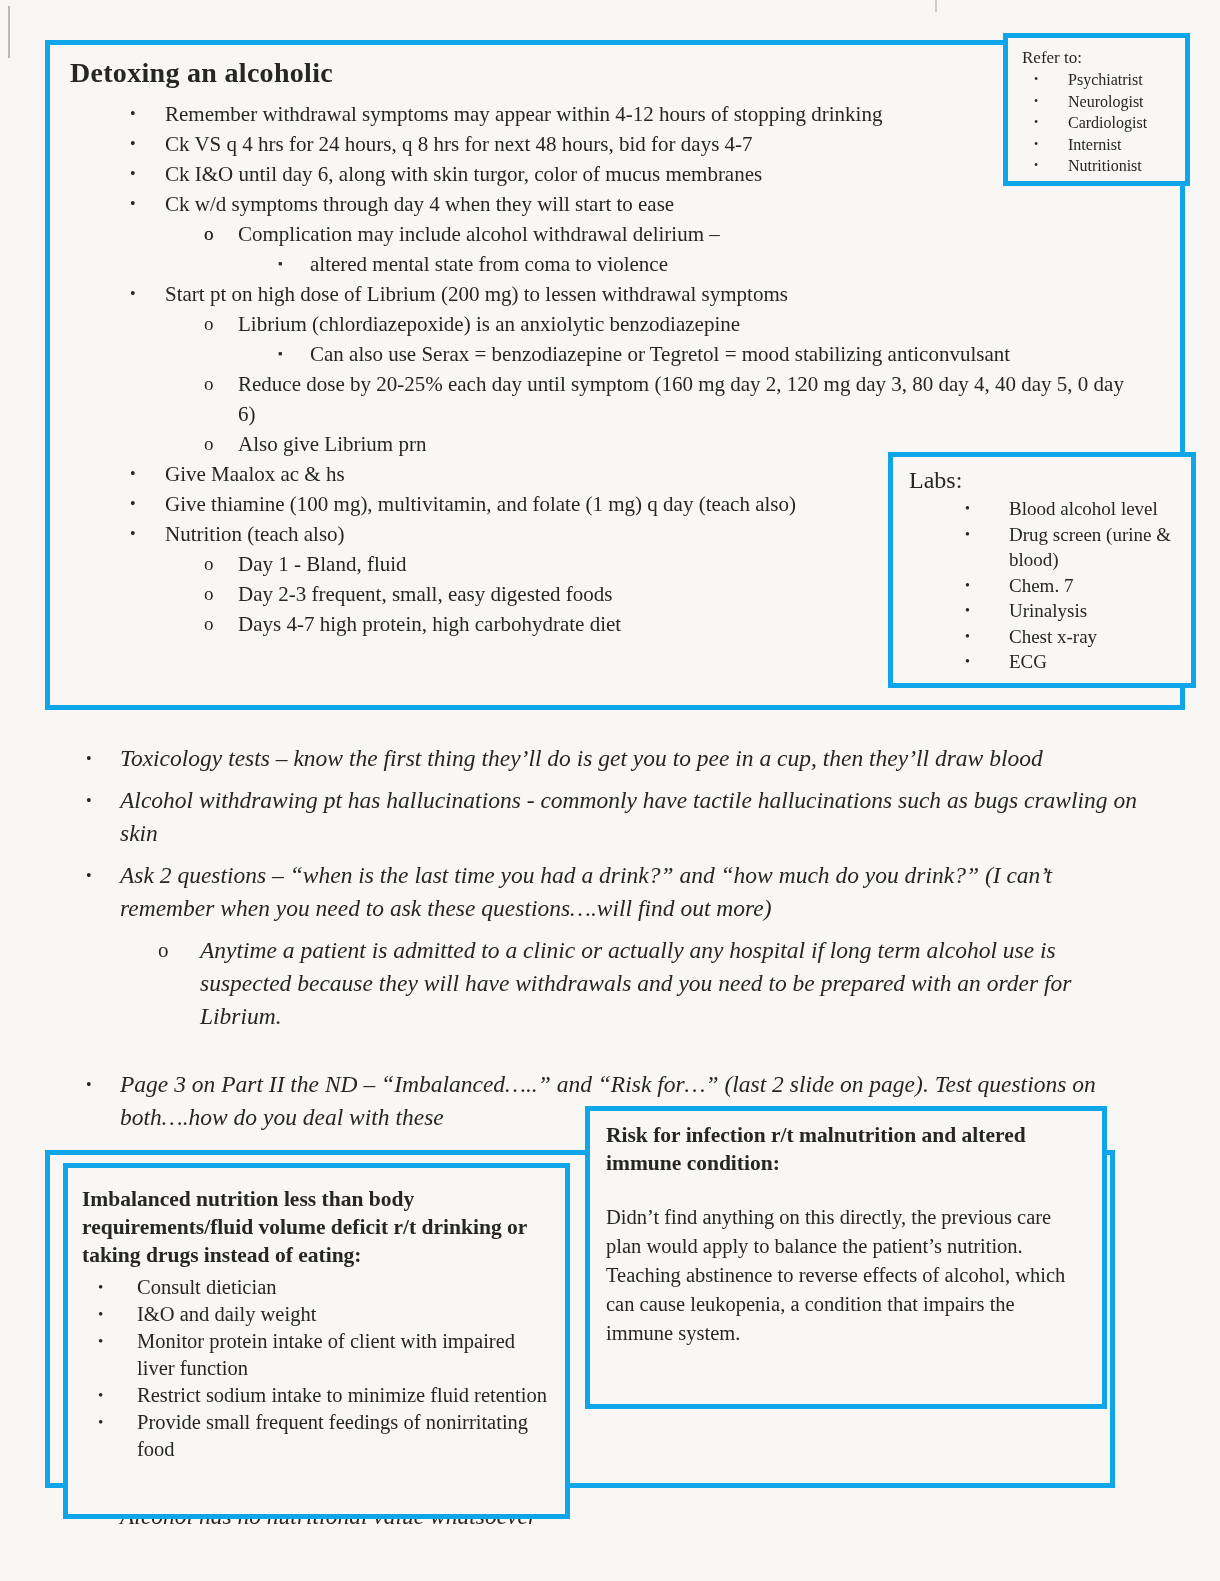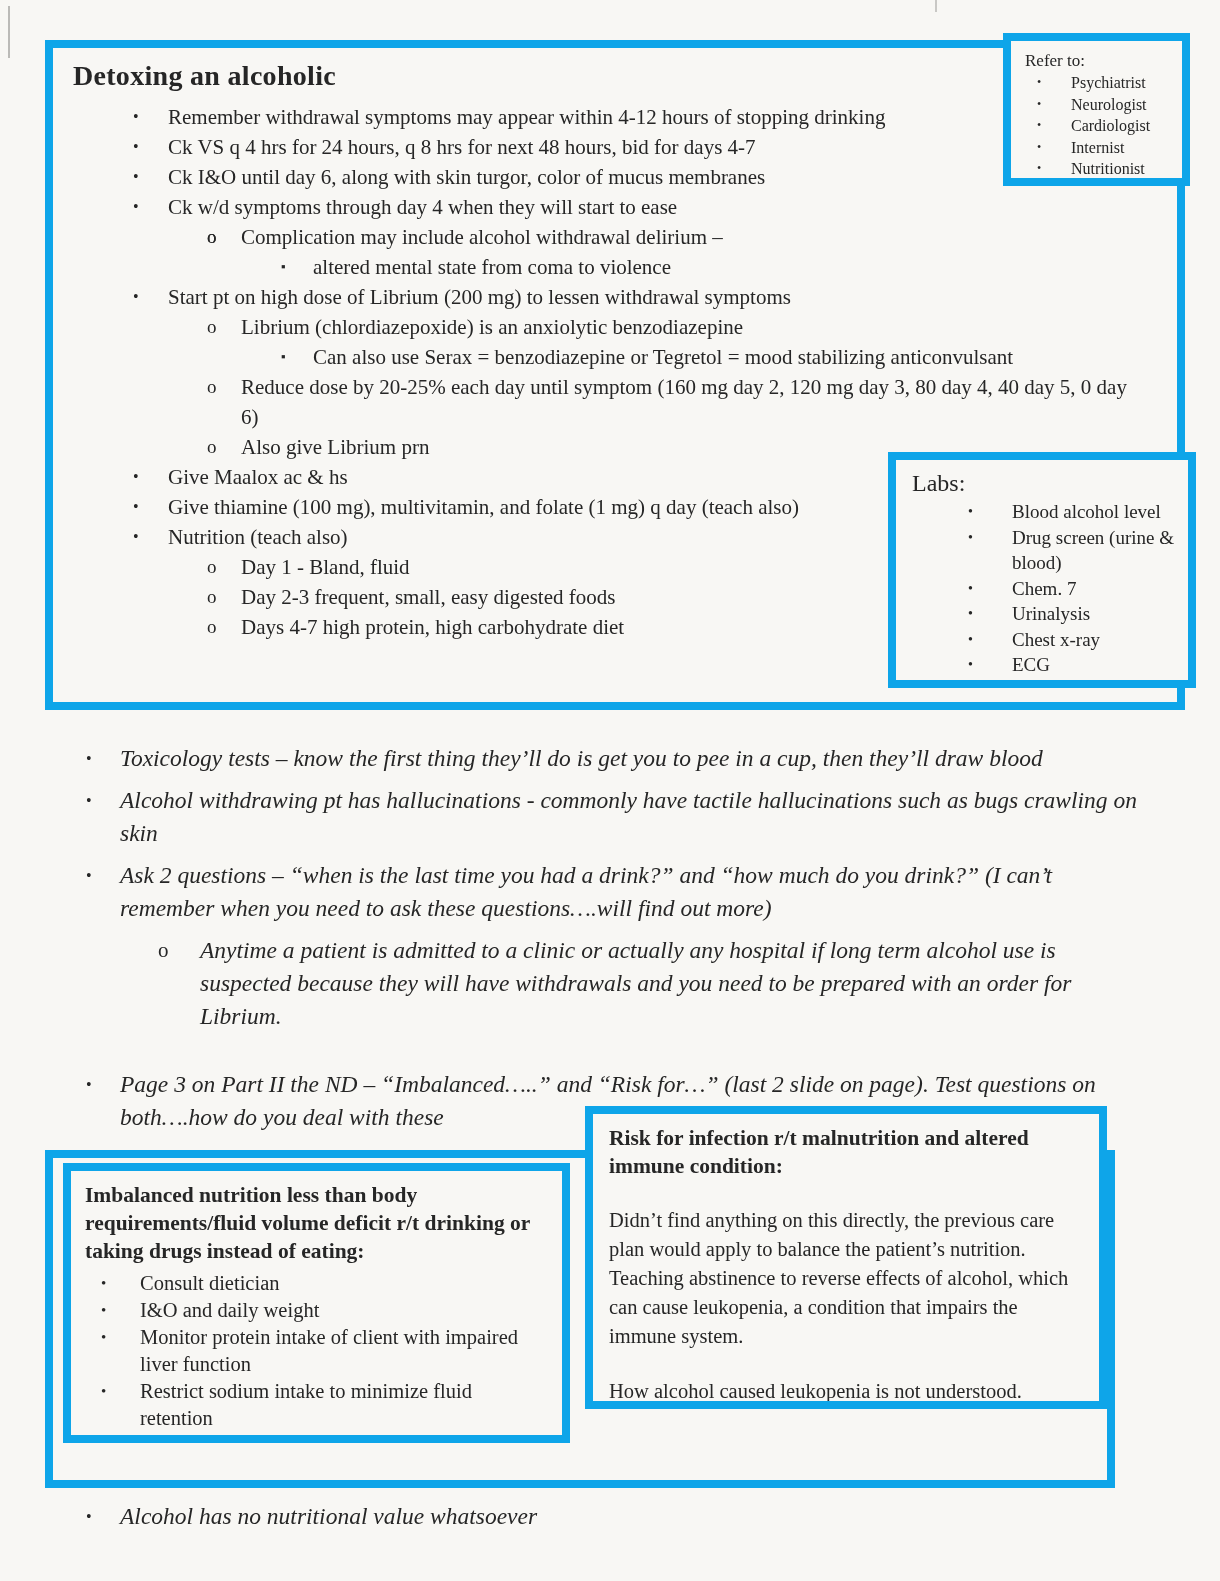--- a/index.html
+++ b/index.html
@@ -5,21 +5,21 @@
   html,body { margin:0; padding:0; }
   body {
     width:1220px; height:1581px; position:relative;
     background:#f8f7f4;
     font-family:"Liberation Serif","DejaVu Serif",serif;
     color:#262626;
     overflow:hidden;
   }
   .box {
     position:absolute; box-sizing:border-box;
-    border:8px solid #0ea5e9; background:#f8f7f4;
+    border:5px solid #0ea5e9; background:#f8f7f4;
   }
   
   #detox-box { left:45px; top:40px; width:1140px; height:670px; padding:10px 34px 0 20px; z-index:1; overflow:hidden; }
   #detox-title { font-size:28px; font-weight:bold; margin:2px 0 10px 0; letter-spacing:.3px; }
   .li { position:relative; font-size:21px; line-height:30px; }
   .li .mk { position:absolute; font-style:normal; }
   .l1 { padding-left:95px; }
   .l1 > .mk { left:60px; font-size:16px; }
   .l2 { padding-left:168px; }
   .l2 > .mk { left:134px; font-size:19px; }
@@ -39,21 +39,21 @@
   .notes { position:absolute; left:70px; width:1080px; font-style:italic; font-size:23.5px; line-height:33px; z-index:1; }
   #notes-section { top:742px; }
   .n1 { position:relative; padding-left:50px; margin-bottom:9px; }
   .n1 > .mk { position:absolute; left:16px; font-size:16px; font-style:normal; }
   .n2 { position:relative; padding-left:130px; }
   .n2 > .mk { position:absolute; left:88px; font-size:21px; font-style:normal; }
   #page3-note { top:1068px; }
   #footer-note { top:1500px; }
   
   #bottom-panel { left:45px; top:1150px; width:1070px; height:338px; z-index:2; }
-  #imbalanced-box { left:63px; top:1163px; width:507px; height:280px; padding:10px 14px; z-index:3; overflow:hidden; }
+  #imbalanced-box { left:63px; top:1163px; width:507px; height:356px; padding:17px 14px; z-index:3; overflow:hidden; }
   #risk-box { left:585px; top:1106px; width:522px; height:303px; padding:10px 16px; z-index:3; overflow:hidden; }
   .box-title { font-size:21.5px; font-weight:bold; line-height:28px; margin-bottom:5px; }
   .bli { position:relative; font-size:20.5px; line-height:27px; padding-left:55px; }
   .bli .mk { position:absolute; left:16px; font-size:15px; }
   .bpara { font-size:20.5px; line-height:29px; margin:26px 0 0 0; }
   
   .scan-mark { position:absolute; background:#9a9a96; }
   #mark-left { left:8px; top:6px; width:2px; height:52px; opacity:.65; }
   #mark-top { left:935px; top:0; width:2px; height:12px; opacity:.5; }
 </style>
@@ -123,18 +123,17 @@
   <div class="bli"><span class="mk">•</span><span>Consult dietician</span></div>
   <div class="bli"><span class="mk">•</span><span>I&amp;O and daily weight</span></div>
   <div class="bli"><span class="mk">•</span><span>Monitor protein intake of client with impaired liver function</span></div>
   <div class="bli"><span class="mk">•</span><span>Restrict sodium intake to minimize fluid retention</span></div>
   <div class="bli"><span class="mk">•</span><span>Provide small frequent feedings of nonirritating food</span></div>
 </div>
 
 <div class="box" id="risk-box">
   <div class="box-title">Risk for infection r/t malnutrition and altered immune condition:</div>
   <div class="bpara">Didn’t find anything on this directly, the previous care plan would apply to balance the patient’s nutrition. Teaching abstinence to reverse effects of alcohol, which can cause leukopenia, a condition that impairs the immune system.</div>
-  <div class="bpara">How alcohol caused leukopenia is not understood.</div>
 </div>
 
 <div class="notes" id="footer-note">
   <div class="n1"><span class="mk">•</span><span>Alcohol has no nutritional value whatsoever</span></div>
 </div>
 
 </body></html>

